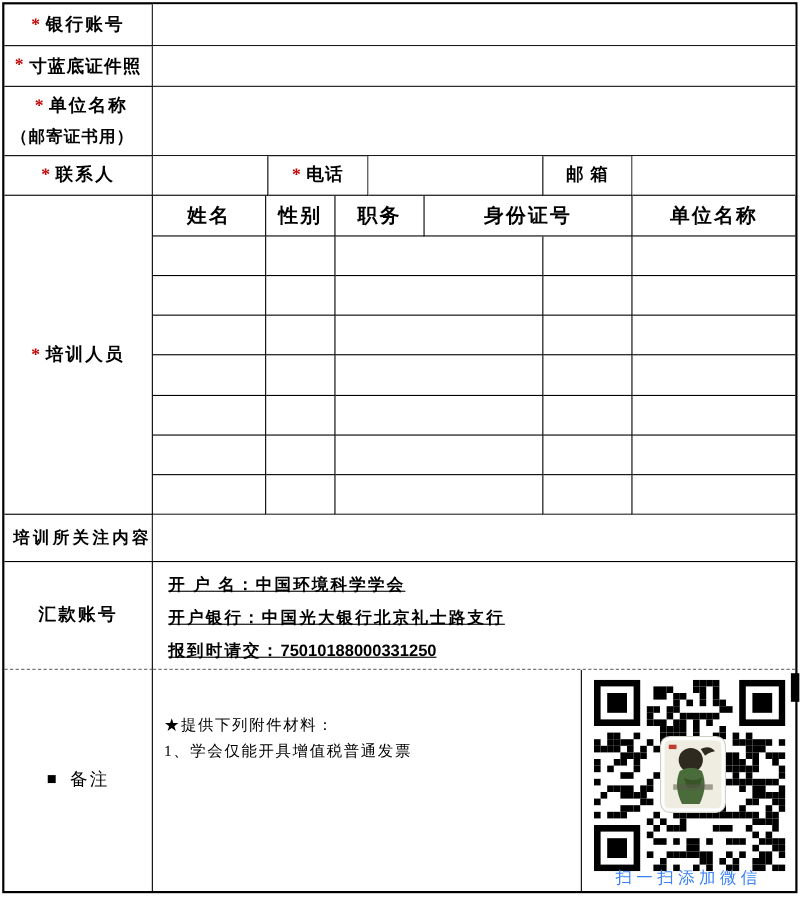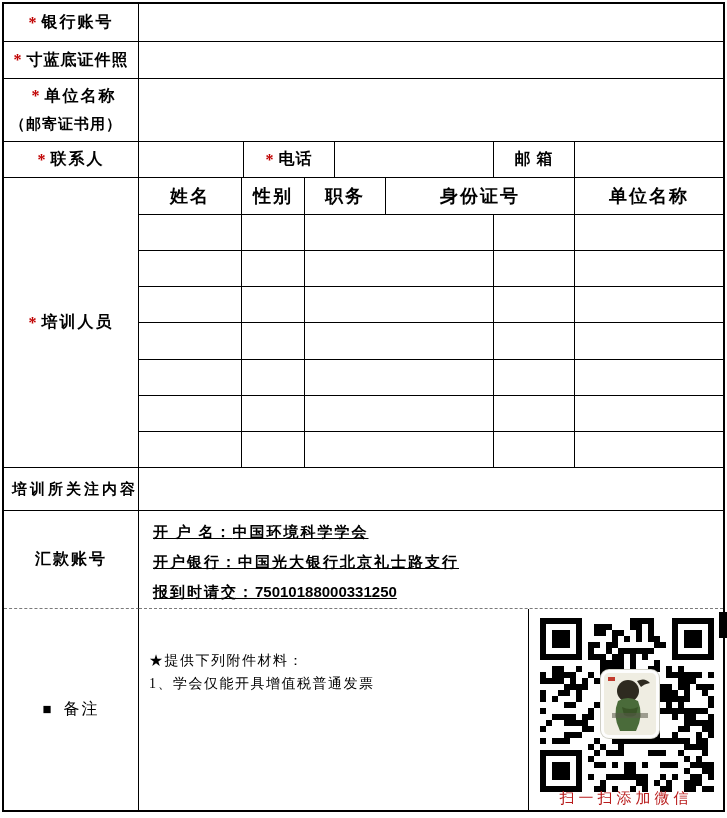--- a/index.html
+++ b/index.html
@@ -69,21 +69,21 @@
   .remark-label { font-size:16px; letter-spacing:2px; font-weight:normal; }
   .remark-bullet { margin-right:10px; font-size:15px; }
   .remark-content { width:390px; flex:0 0 390px; padding:40px 8px 0 10px; font-size:14px; line-height:23px; letter-spacing:1.5px; }
   .remark-required { color:#c00000; font-weight:bold; margin-bottom:1px; }
   .remark-required .req { margin-right:6px; }
   .remark-item { }
   .qr-cell { flex:1 1 auto; position:relative; }
   .qr-box { position:absolute; left:11px; top:9px; }
   .qr-caption {
     position:absolute; left:0; right:0; top:180px; text-align:center;
-    font-size:15px; letter-spacing:4px; color:#b91c1c;
+    font-size:15px; letter-spacing:4px; color:#3b82f6;
   }
   .avatar {
     position:absolute; left:61px; top:52px; width:52px; height:62px;
     background:#f7f5ee; border:3px solid #fdfdfd; border-radius:8px;
     box-shadow:0 0 0 1px #cfcfc6; overflow:hidden;
   }
   .edge-artifact { position:absolute; left:719px; top:612px; width:8px; height:26px; background:#000; }
 </style>
 </head>
 <body>

